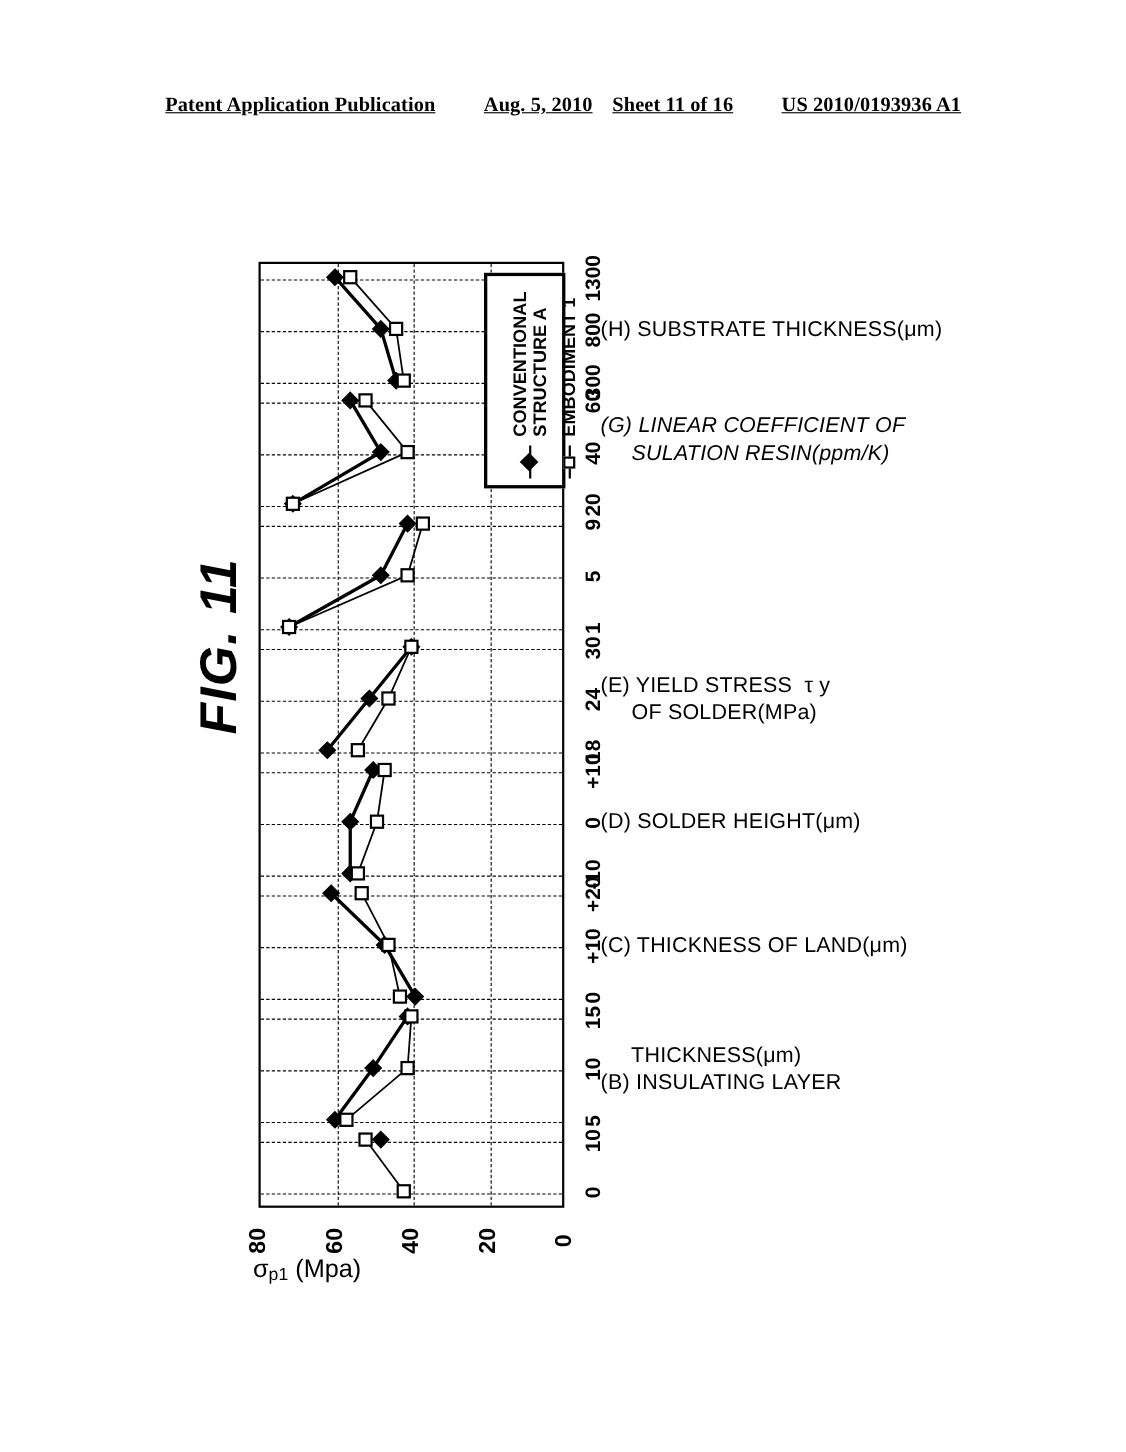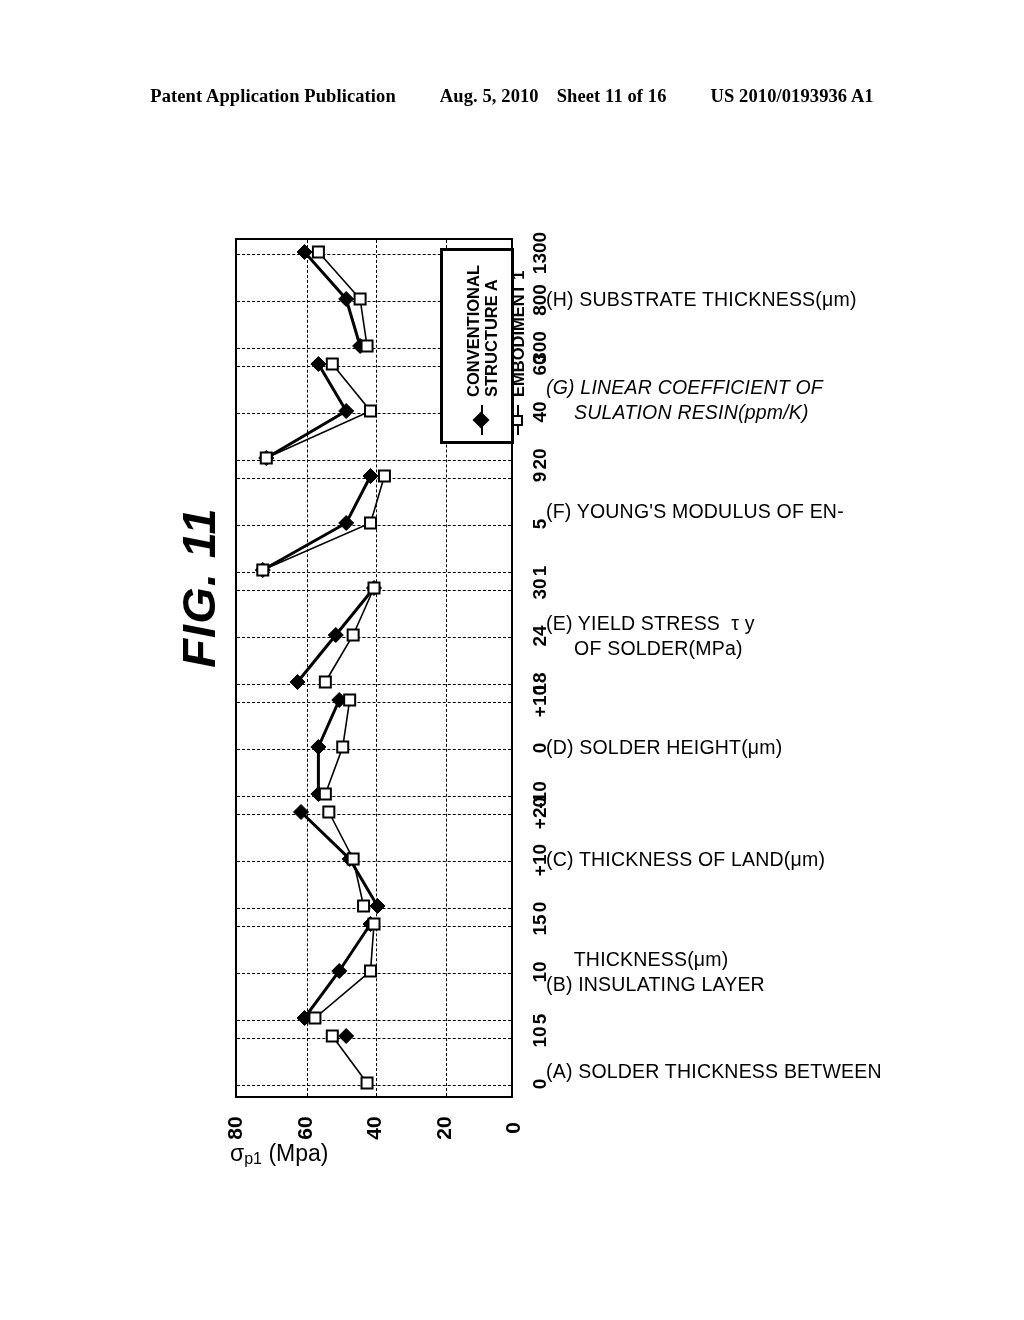--- a/index.html
+++ b/index.html
@@ -12,21 +12,21 @@
     overflow:hidden;
   }
   
   #pub-header{
     position:absolute; left:0; top:86px; width:1024px;
     display:flex; justify-content:center; align-items:baseline;
     font-family:"Liberation Serif", serif;
     font-weight:bold; font-size:18.5px; letter-spacing:.1px;
     white-space:nowrap;
   }
-  #pub-header .seg{ display:inline-block; }
+  #pub-header .seg{ display:inline-block;text-decoration:underline; }
   #pub-header .gap-lg{ width:44px; display:inline-block; }
   #pub-header .gap-sm{ width:18px; display:inline-block; }
 
   
   #fig-number{
     position:absolute;
     left:78px; top:560px;
     width:240px; text-align:center;
     font-family:"Liberation Sans", sans-serif;
     font-style:italic; font-weight:bold;
@@ -239,41 +239,41 @@
   </svg>
 
 <div id="tick-layer">
     <div class="sigma-tick" style="left: 215px; top: 1116px;">80</div>
     <div class="sigma-tick" style="left: 284.5px; top: 1116px;">60</div>
     <div class="sigma-tick" style="left: 354px; top: 1116px;">40</div>
     <div class="sigma-tick" style="left: 423.5px; top: 1116px;">20</div>
     <div class="sigma-tick" style="left: 493px; top: 1116px;">0</div>
     <div class="grp-tick" style="left: 518px; top: 1026px;">10</div>
     <div class="grp-tick" style="left: 518px; top: 1073px;">0</div>
-    <div class="grp-caption" style="left: 546px; top: 1059px;"><span class="ind">(A) SOLDER THICKNESS BETWEEN</span></div>
+    <div class="grp-caption" style="left: 546px; top: 1059px;"></div>
     <div class="grp-tick" style="left: 518px; top: 914px;">15</div>
     <div class="grp-tick" style="left: 518px; top: 961px;">10</div>
     <div class="grp-tick" style="left: 518px; top: 1008px;">5</div>
     <div class="grp-caption" style="left: 546px; top: 947px;"><span class="ind">     THICKNESS(μm)</span><span class="ind">(B) INSULATING LAYER</span></div>
     <div class="grp-tick" style="left: 518px; top: 802px;">+20</div>
     <div class="grp-tick" style="left: 518px; top: 849px;">+10</div>
     <div class="grp-tick" style="left: 518px; top: 896px;">0</div>
     <div class="grp-caption" style="left: 546px; top: 847px;"><span class="ind">(C) THICKNESS OF LAND(μm)</span></div>
     <div class="grp-tick" style="left: 518px; top: 690px;">+10</div>
     <div class="grp-tick" style="left: 518px; top: 737px;">0</div>
     <div class="grp-tick" style="left: 518px; top: 784px;">-10</div>
     <div class="grp-caption" style="left: 546px; top: 735px;"><span class="ind">(D) SOLDER HEIGHT(μm)</span></div>
     <div class="grp-tick" style="left: 518px; top: 578px;">30</div>
     <div class="grp-tick" style="left: 518px; top: 625px;">24</div>
     <div class="grp-tick" style="left: 518px; top: 672px;">18</div>
     <div class="grp-caption" style="left: 546px; top: 611px;"><span class="ind">(E) YIELD STRESS  τ y</span><span class="ind">     OF SOLDER(MPa)</span></div>
     <div class="grp-tick" style="left: 518px; top: 466px;">9</div>
     <div class="grp-tick" style="left: 518px; top: 513px;">5</div>
     <div class="grp-tick" style="left: 518px; top: 560px;">1</div>
-    <div class="grp-caption" style="left: 546px; top: 499px;"><span class="ind">(F) YOUNG'S MODULUS OF EN-</span></div>
+    <div class="grp-caption" style="left: 546px; top: 499px;"></div>
     <div class="grp-tick" style="left: 518px; top: 354px;">60</div>
     <div class="grp-tick" style="left: 518px; top: 401px;">40</div>
     <div class="grp-tick" style="left: 518px; top: 448px;">20</div>
     <div class="grp-caption" style="left: 546px; top: 375px; font-style: italic;"><span class="ind">(G) LINEAR COEFFICIENT OF</span><span class="ind">     SULATION RESIN(ppm/K)</span></div>
     <div class="grp-tick" style="left: 518px; top: 242px;">1300</div>
     <div class="grp-tick" style="left: 518px; top: 289px;">800</div>
     <div class="grp-tick" style="left: 518px; top: 336px;">300</div>
     <div class="grp-caption" style="left: 546px; top: 287px;"><span class="ind">(H) SUBSTRATE THICKNESS(μm)</span></div>
   </div>
 

